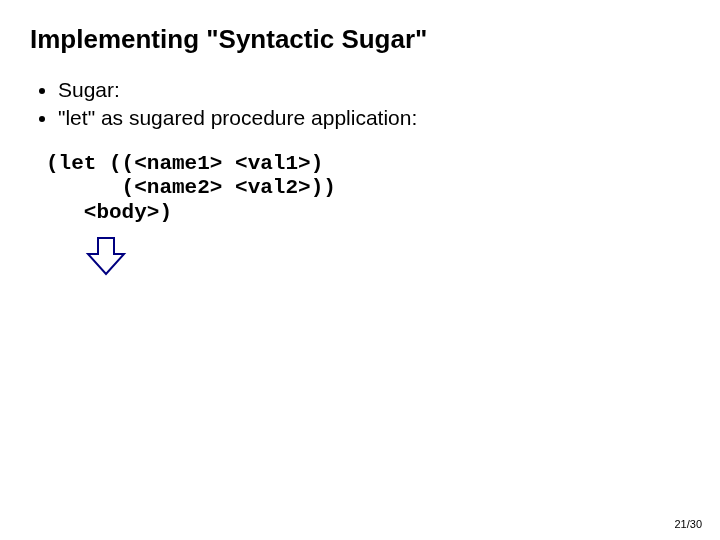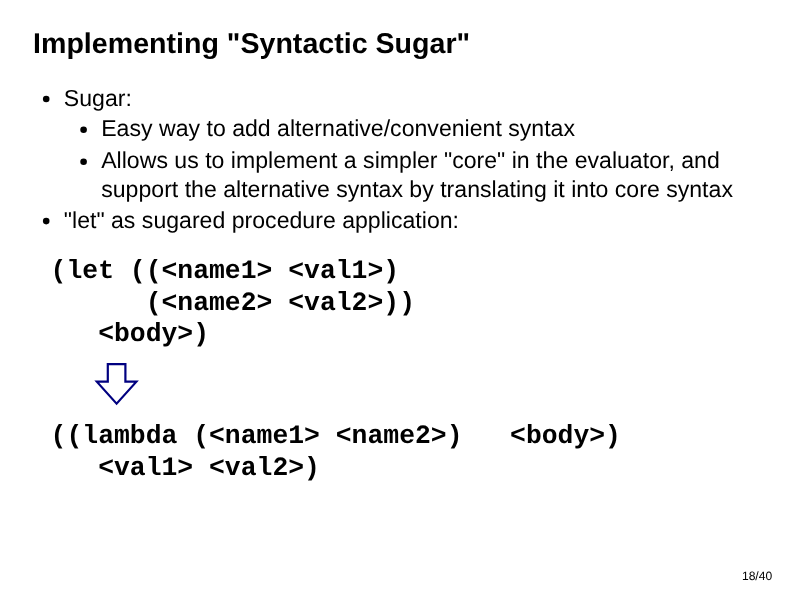--- a/index.html
+++ b/index.html
@@ -31,21 +31,21 @@
   ul.inner {
     list-style: disc;
     margin: 2px 0 2px 0;
     padding-left: 34px;
   }
   ul.outer > li, ul.inner > li {
     margin-bottom: 2px;
   }
   .code {
     font-family: "Courier New", Courier, monospace;
-    font-size: 24px;
+    font-size: 21px;
     font-weight: bold;
     white-space: pre;
     margin-left: 16px;
     margin-top: 20px;
     line-height: 1.18;
   }
   .arrow-wrap {
     margin: 10px 0 10px 54px;
   }
   .pagenum {
@@ -57,34 +57,28 @@
   }
 </style>
 </head>
 <body>
 
 <div class="slide">
   <div class="title">Implementing "Syntactic Sugar"</div>
 
   <ul class="outer">
     <li>Sugar:</li>
-    <ul class="inner">
-      <li>Easy way to add alternative/convenient syntax</li>
-      <li>Allows us to implement a simpler "core" in the evaluator, and support the alternative syntax by translating it into core syntax</li>
-    </ul>
     <li>"let" as sugared procedure application:</li>
   </ul>
 
   <div class="code">(let ((&lt;name1&gt; &lt;val1&gt;)
       (&lt;name2&gt; &lt;val2&gt;))
    &lt;body&gt;)</div>
 
   <div class="arrow-wrap">
     <svg width="44" height="40" viewBox="0 0 44 40">
       <polygon points="14,2 30,2 30,18 40,18 22,38 4,18 14,18" fill="#ffffff" stroke="#000080" stroke-width="2"></polygon>
     </svg>
   </div>
 
-  <div class="code" style="margin-top:4px;">((lambda (&lt;name1&gt; &lt;name2&gt;)   &lt;body&gt;)
-   &lt;val1&gt; &lt;val2&gt;)</div>
 </div>
 
-<div class="pagenum">18/40</div>
+<div class="pagenum">21/30</div>
 
 </body></html>

